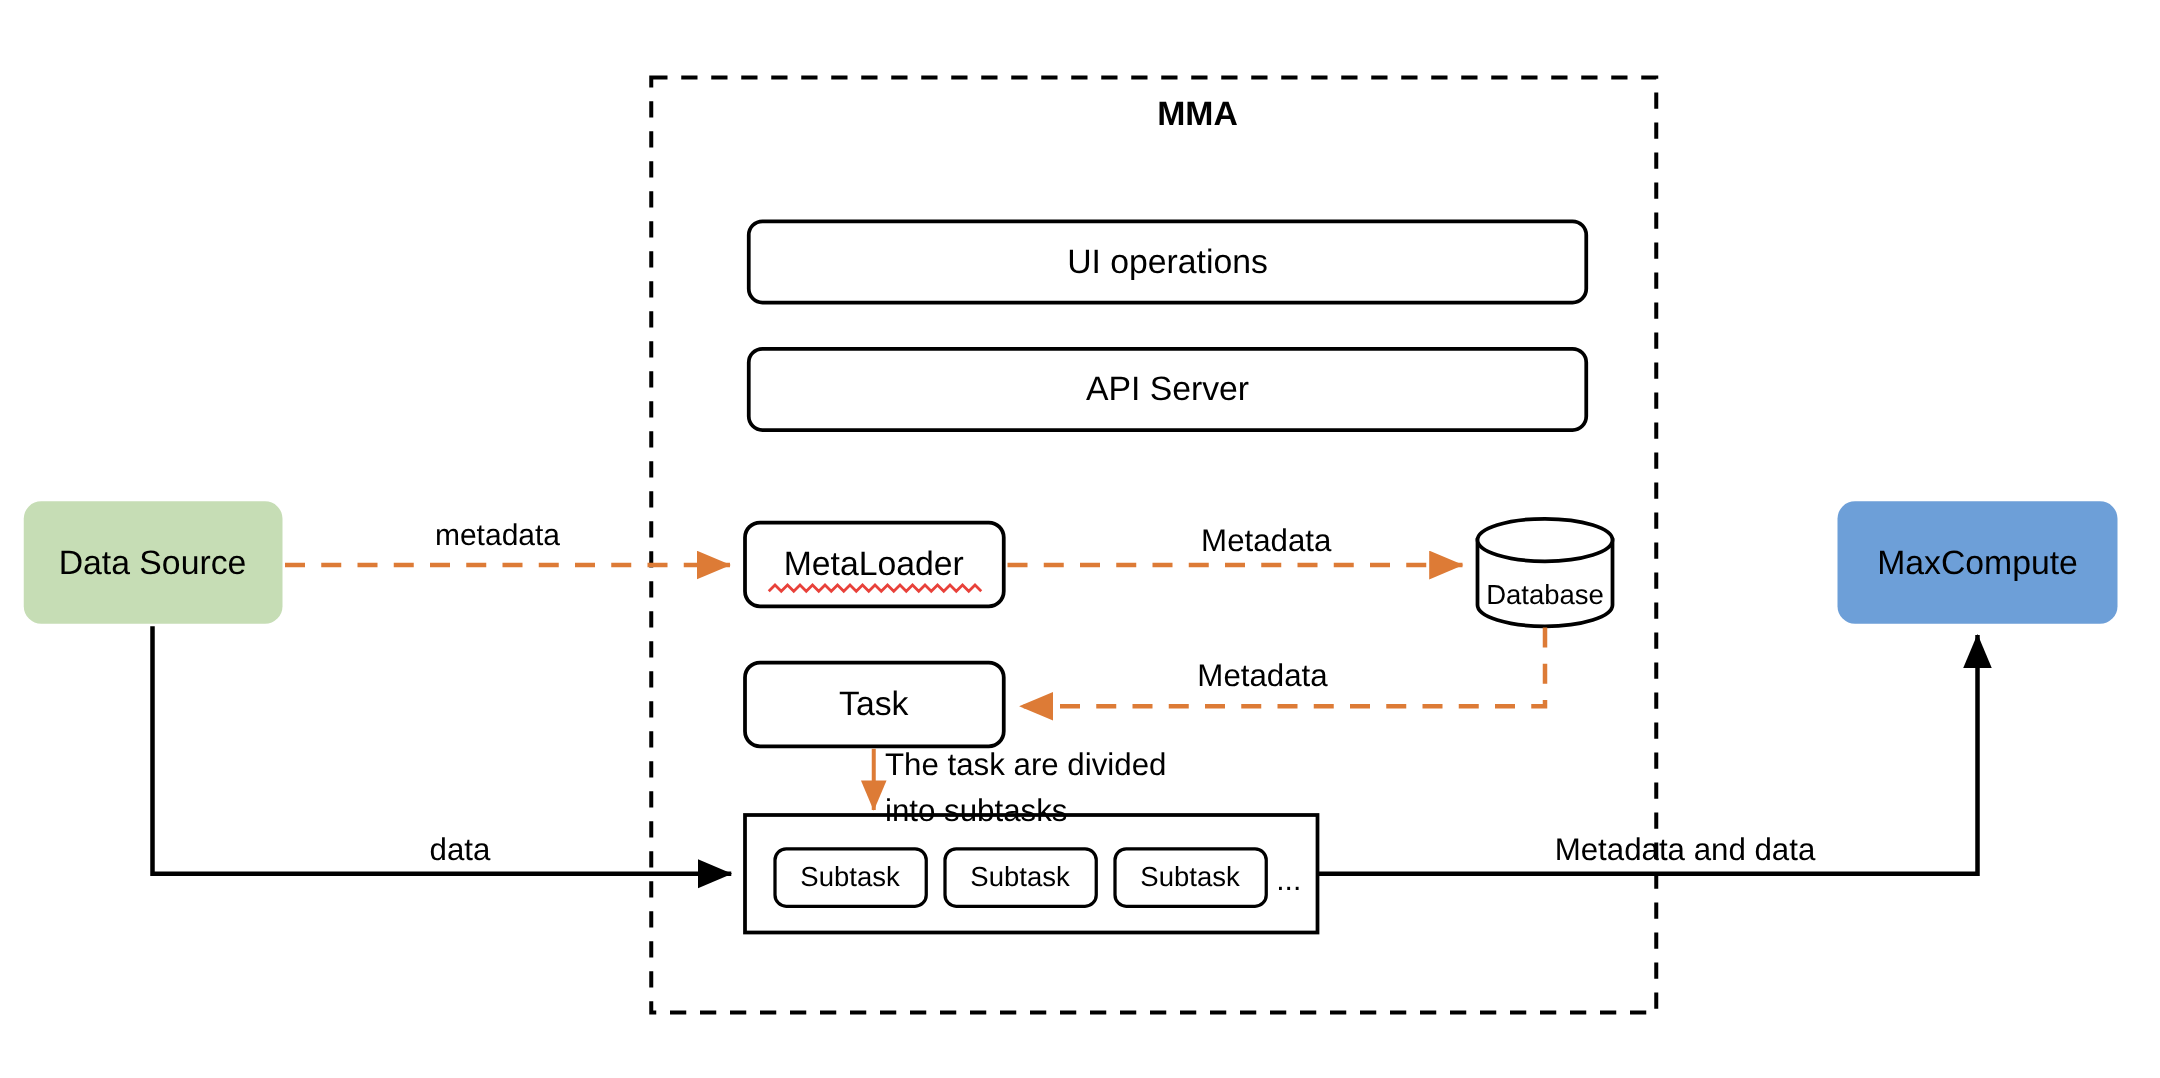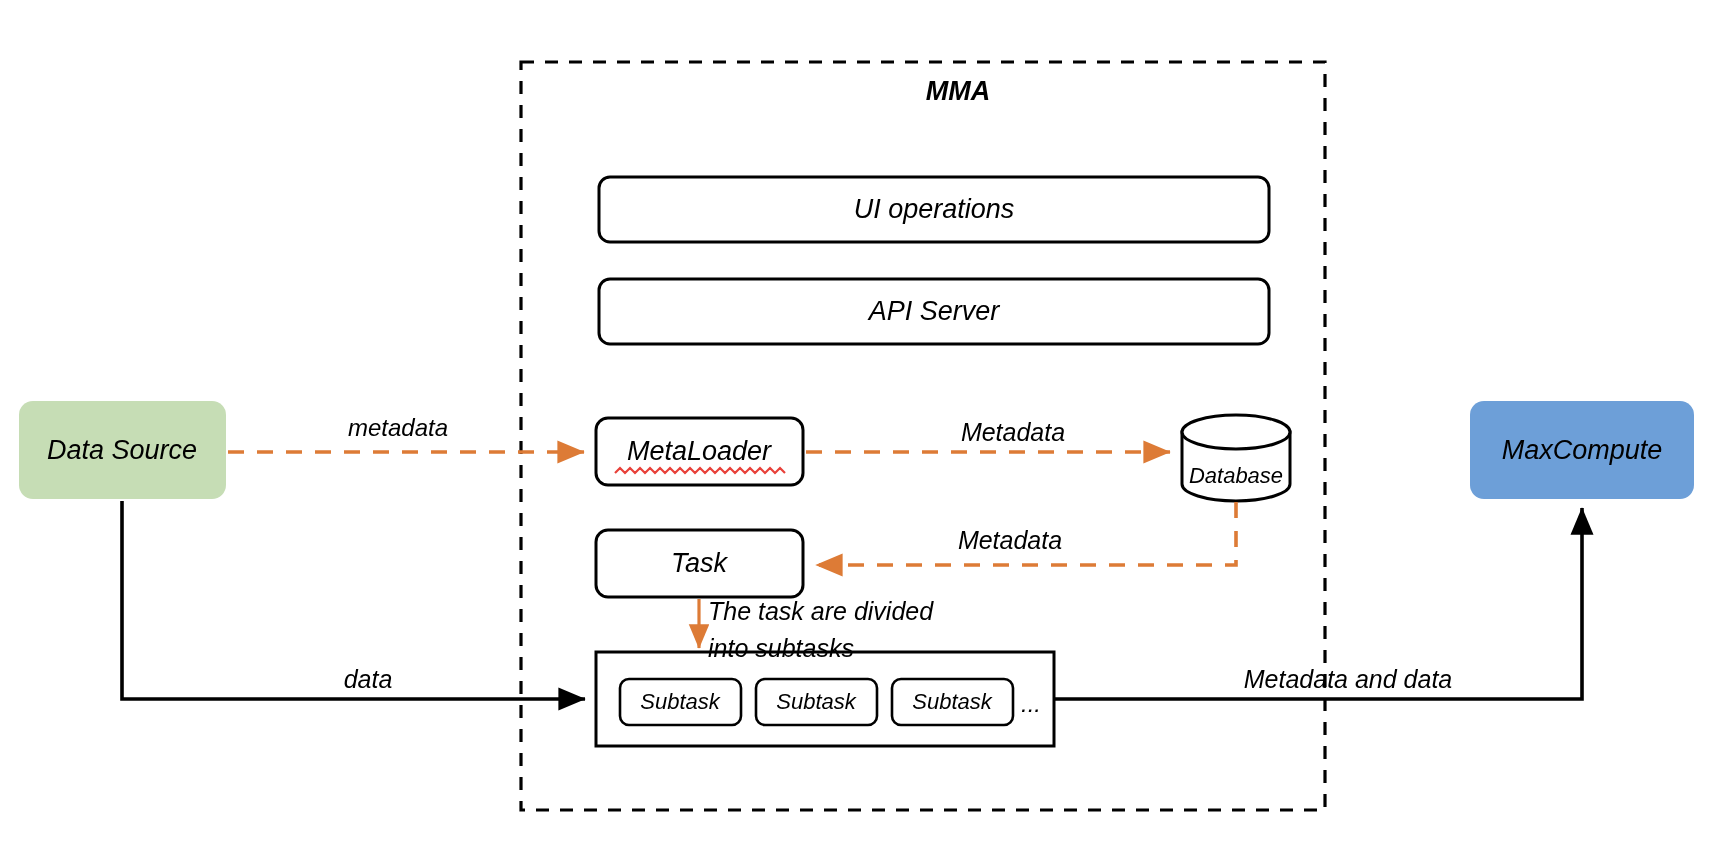--- a/index.html
+++ b/index.html
@@ -10,21 +10,20 @@
   body {
     width: 1728px;
     height: 862px;
     font-family: "Liberation Sans", sans-serif;
     overflow: hidden;
   }
   #diagram-root {
     position: relative;
     width: 1728px;
     height: 862px;
-    font-style: italic;
   }
   svg#diagram-svg {
     position: absolute;
     top: 0;
     left: 0;
     width: 1728px;
     height: 862px;
     display: block;
   }
   .node-label {

